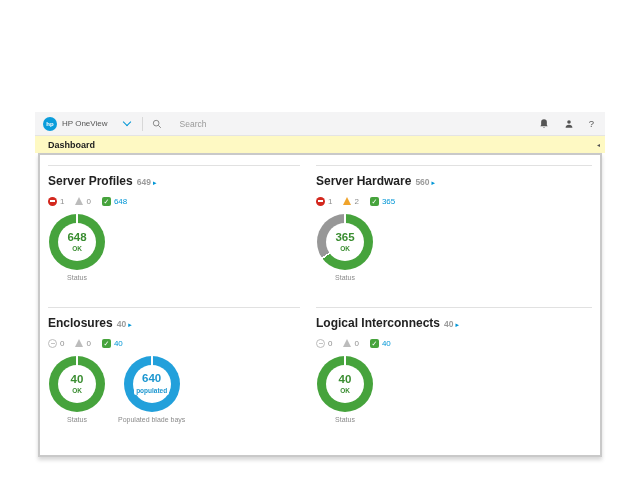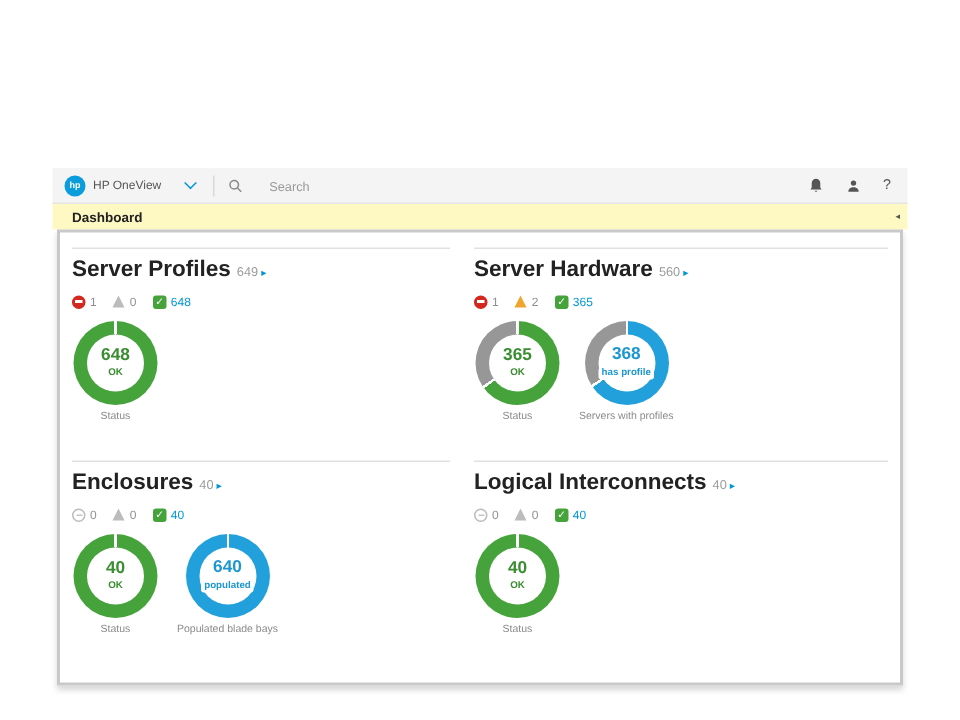--- a/index.html
+++ b/index.html
@@ -29,22 +29,22 @@
              display:flex;align-items:center;}
   .page-title{font-size:9px;font-weight:bold;color:#222;margin-left:13px;}
   .collapse{margin-left:auto;margin-right:5px;font-size:6px;color:#555;line-height:1;}
 
   
   .content{position:absolute;left:38px;top:109px;width:560px;height:300px;background:#fff;
            border:2px solid #c9c9c9;box-shadow:0 3px 4px rgba(0,0,0,0.16);}
   .panel{position:absolute;}
   .rule{border-top:1px solid #e1e1e1;height:0;margin-bottom:5px;}
   .ptitle-row{display:flex;align-items:baseline;}
-  .ptitle{font-size:15px;font-weight:bold;color:#222;}
-  .pcount{font-size:8.5px;color:#9b9b9b;margin-left:4px;}
+  .ptitle{font-size:12px;font-weight:bold;color:#222;}
+  .pcount{font-size:8.5px;color:#9b9b9b;margin-left:4px;font-weight:bold;}
   .parrow{font-size:7px;color:#0096d6;margin-left:2px;}
   .statuses{display:flex;align-items:center;gap:11px;margin-top:7px;height:10px;}
   .sitem{display:flex;align-items:center;gap:3px;}
   .sval{font-size:8px;}
   .sval.link{color:#0096d6;}
   .sval.dim{color:#8f8f8f;}
 
   
   .ic-critical{width:9px;height:9px;border-radius:50%;background:#d3281e;display:inline-flex;
                align-items:center;justify-content:center;}
@@ -166,29 +166,20 @@
         <div class="donuts">
           <div class="dblock">
             <div class="donut" style="background: conic-gradient(rgb(255, 255, 255) 0deg, rgb(255, 255, 255) 2deg, rgb(70, 163, 60) 2deg, rgb(70, 163, 60) 232.6deg, rgb(255, 255, 255) 232.6deg, rgb(255, 255, 255) 234.6deg, rgb(255, 255, 255) 234.6deg, rgb(255, 255, 255) 236.6deg, rgb(151, 151, 151) 236.6deg, rgb(151, 151, 151) 358deg, rgb(255, 255, 255) 358deg, rgb(255, 255, 255) 360deg);">
               <div class="dinner">
                 <div class="dval th-green">365</div>
                 <div class="dsub th-green">OK</div>
               </div>
             </div>
             <div class="dlabel">Status</div>
           </div>
-          <div class="dblock">
-            <div class="donut" style="background: conic-gradient(rgb(255, 255, 255) 0deg, rgb(255, 255, 255) 2deg, rgb(34, 160, 219) 2deg, rgb(34, 160, 219) 234.6deg, rgb(255, 255, 255) 234.6deg, rgb(255, 255, 255) 236.6deg, rgb(255, 255, 255) 236.6deg, rgb(255, 255, 255) 238.6deg, rgb(151, 151, 151) 238.6deg, rgb(151, 151, 151) 358deg, rgb(255, 255, 255) 358deg, rgb(255, 255, 255) 360deg);">
-              <div class="dinner">
-                <div class="dval th-blue">368</div>
-                <div class="dsub th-blue chip">has profile</div>
-              </div>
-            </div>
-            <div class="dlabel">Servers with profiles</div>
-          </div>
         </div>
       </div>
       <div class="panel" style="left: 8px; top: 152px; width: 252px;">
         <div class="rule"></div>
         <div class="ptitle-row">
           <span class="ptitle">Enclosures</span>
           <span class="plink"><span class="pcount">40</span><span class="parrow">▸</span></span>
         </div>
         <div class="statuses">
           <span class="sitem">

